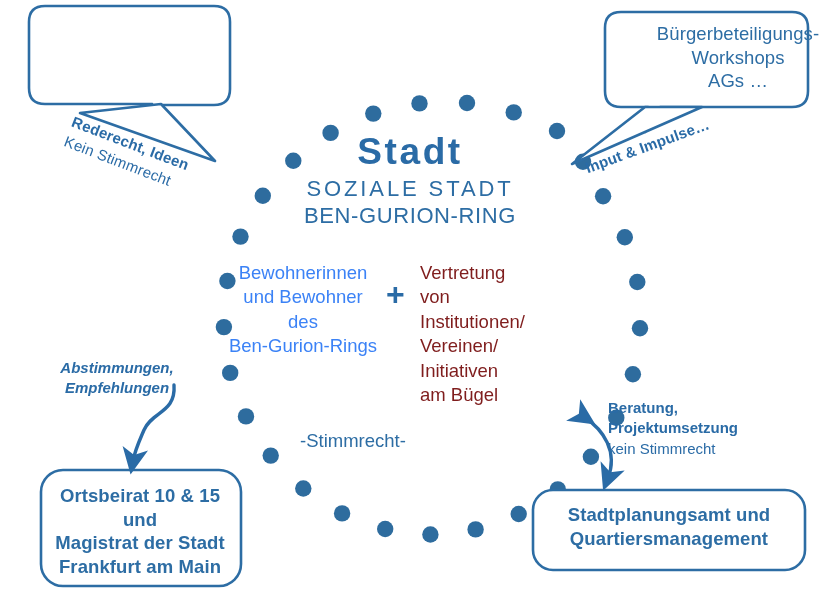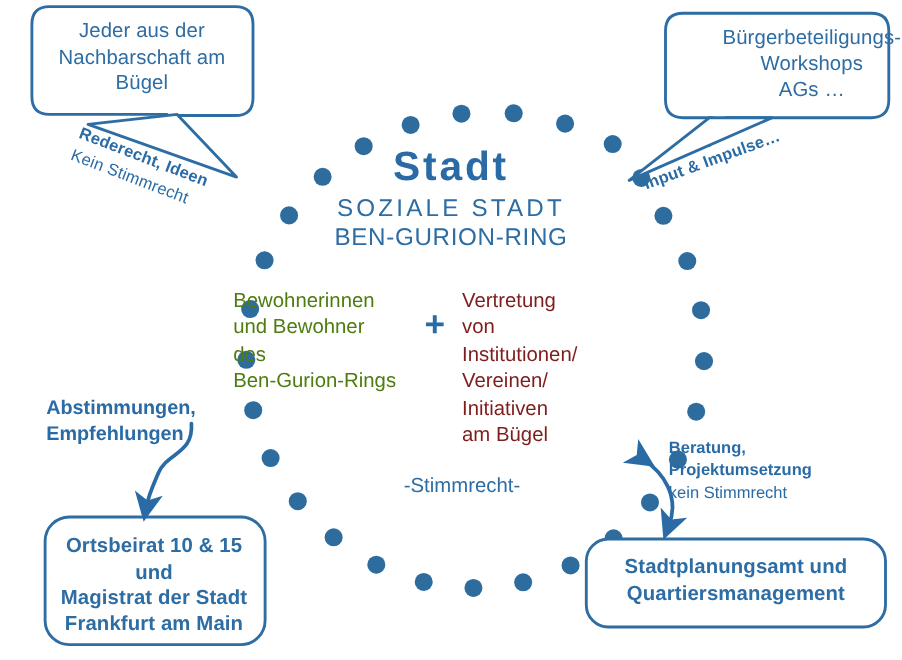--- a/index.html
+++ b/index.html
@@ -58,35 +58,35 @@
     text-align:center;color:#2d6da4;
     font-size:22px;font-weight:400;letter-spacing:2.9px;
   }
   #beirat-sub2{
     position:absolute;left:250px;top:203px;width:320px;
     text-align:center;color:#2d6da4;
     font-size:22px;font-weight:400;letter-spacing:0.6px;
   }
   #col-left{
     position:absolute;left:212px;top:261px;width:182px;
-    color:#4d7c0f;
+    text-align:center;color:#3b82f6;
     font-size:18.5px;line-height:1.32;white-space:pre-line;
   }
   #col-right{
     position:absolute;left:420px;top:261px;width:160px;
     text-align:left;color:#7f1d1d;
     font-size:18.5px;line-height:1.32;white-space:pre-line;
   }
   #plus-sign{
     position:absolute;left:386px;top:278px;
     color:#2a6ba6;font-size:32px;font-weight:700;line-height:1;
   }
   #stimmrecht{
     position:absolute;left:300px;top:430px;width:240px;
-    text-align:center;color:#2d6da4;
+    color:#2d6da4;
     font-size:18.5px;
   }
   
   #lbl-rederecht{
     position:absolute;left:76px;top:112px;
     transform:rotate(21deg);
     transform-origin:0 0;
     color:#2a6ba6;
     font-size:15px;
     line-height:1.38;
@@ -98,23 +98,23 @@
   #lbl-input{
     position:absolute;left:583px;top:160px;
     transform:rotate(-20deg);
     transform-origin:0 0;
     color:#2a6ba6;
     font-size:15px;font-weight:700;
     white-space:nowrap;letter-spacing:0.2px;
   }
   #lbl-abstimmungen{
     position:absolute;left:42px;top:358px;width:150px;
-    text-align:left;
-    color:#2a6ba6;font-size:18px;font-weight:700;
-    line-height:1.35;white-space:pre-line;
+    text-align:center;
+    color:#2a6ba6;font-size:15px;font-weight:700;
+    line-height:1.35;white-space:pre-line;font-style:italic;
   }
   #lbl-beratung{
     position:absolute;left:608px;top:398px;width:162px;
     text-align:left;
     color:#2a6ba6;font-size:15px;line-height:1.35;
   }
   #lbl-beratung .b1{font-weight:700;display:block;}
   #lbl-beratung .b2{font-weight:700;display:block;}
   #lbl-beratung .b3{font-weight:400;display:block;}
 </style>
@@ -189,23 +189,20 @@
 
     <g>
       <path d="M 174 385 C 176 413 152 411 144 430 C 138 444 135 450 133 461" fill="none" stroke="#2a6ba6" stroke-width="3.4" stroke-linecap="round" marker-end="url(#arrowdown)"></path>
     </g>
 
     <g>
       <path d="M 584 417 C 604 430 618 452 608 478" fill="none" stroke="#2a6ba6" stroke-width="3.4" stroke-linecap="round" marker-start="url(#arrowup)" marker-end="url(#arrowdown)"></path>
     </g>
   </svg>
 
-  <div class="tbox bubble-text" id="bubble-tl-text">Jeder aus der
-Nachbarschaft am
-Bügel</div>
 
   <div class="tbox bubble-text" id="bubble-tr-text">Bürgerbeteiligungs-
 Workshops
 AGs …</div>
 
   <div class="tbox box-text" id="box-bl-text">Ortsbeirat 10 &amp; 15
 und
 Magistrat der Stadt
 Frankfurt am Main</div>
 

